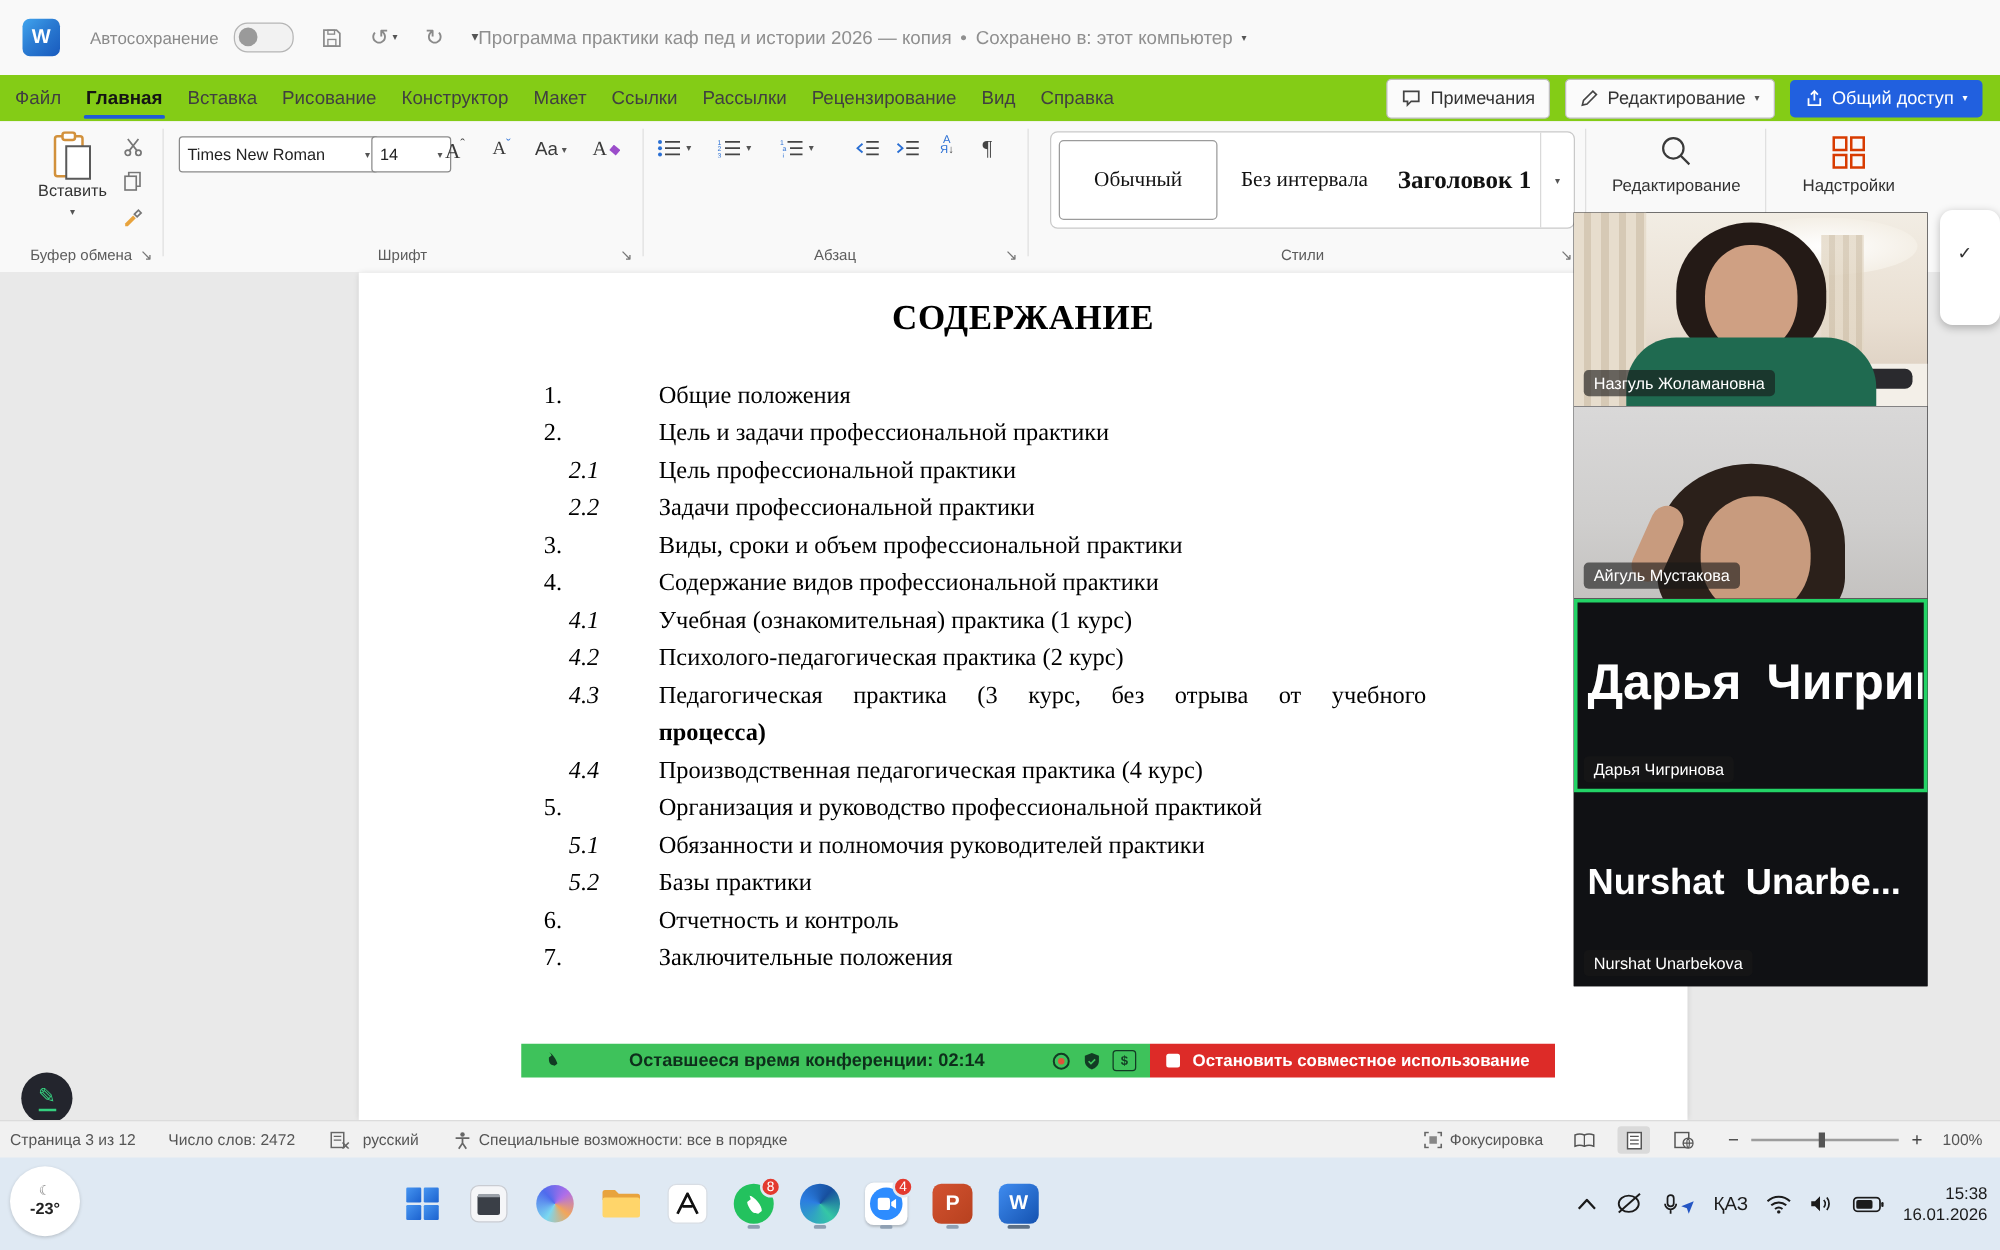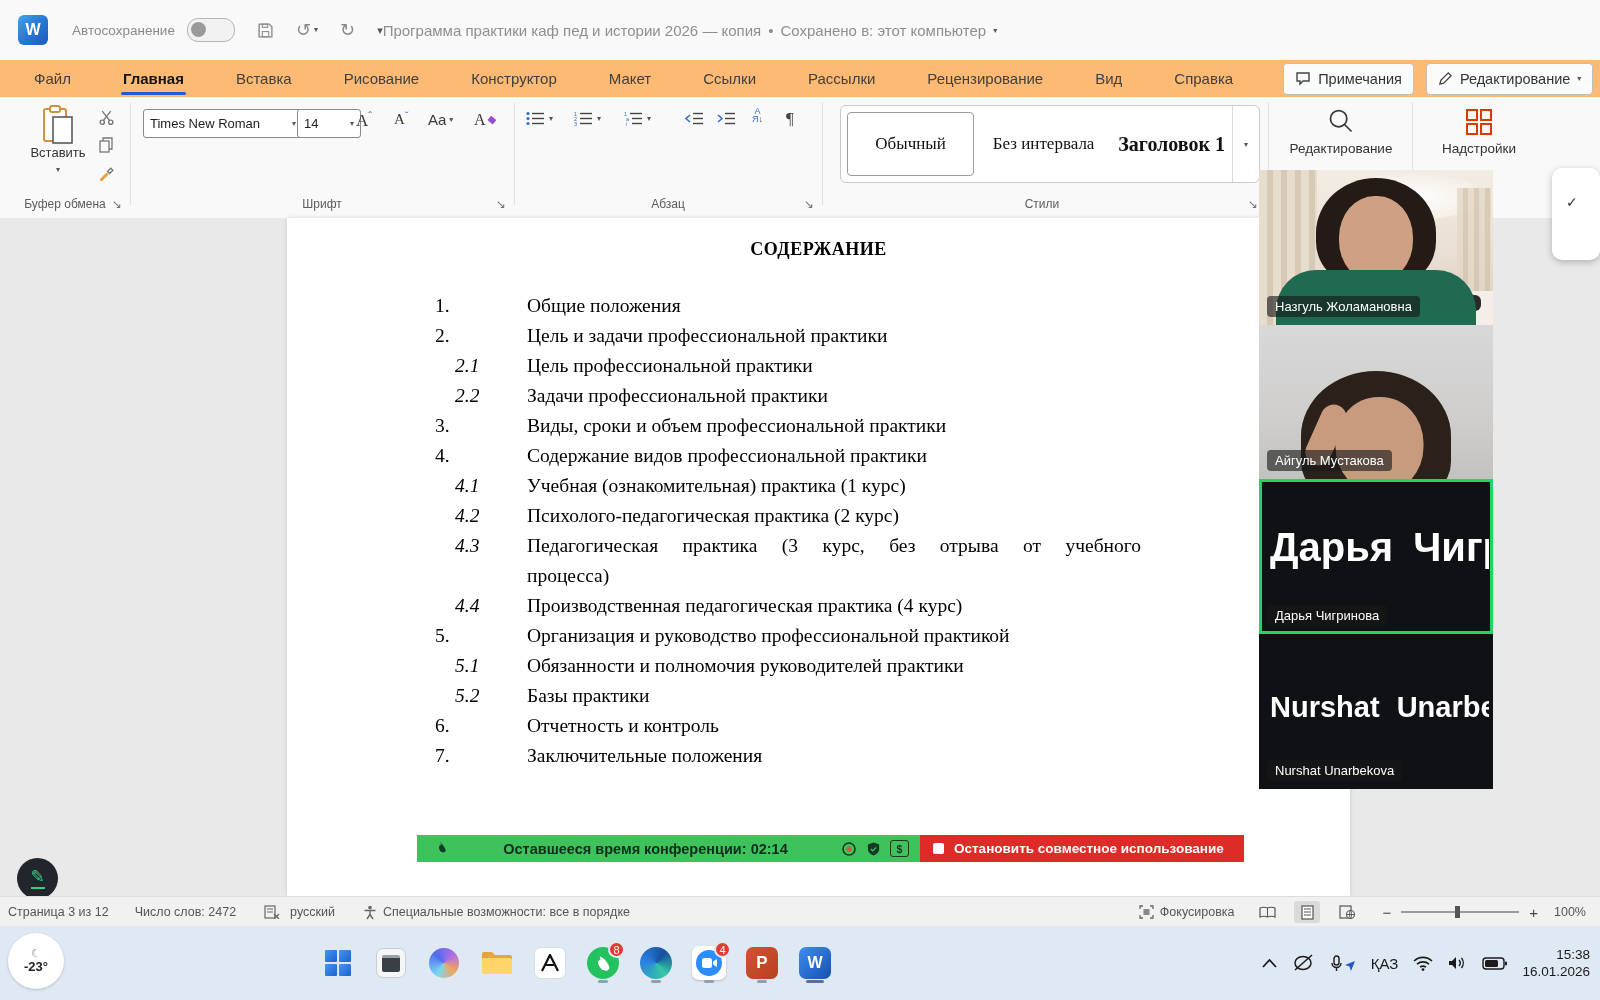--- a/index.html
+++ b/index.html
@@ -13,21 +13,21 @@
   .autosave{margin-left:24px;font-size:13.5px;color:#8a8a8a;}
   .toggle{margin-left:12px;width:46px;height:22px;border:1px solid #b5b5b5;border-radius:11px;background:#f2f2f2;position:relative;}
   .knob{position:absolute;left:3px;top:2.5px;width:15px;height:15px;border-radius:50%;background:#9a9a9a;}
   .tbtn{margin-left:22px;color:#8a8a8a;font-size:18px;line-height:1;display:flex;align-items:center;}
   .titletext{font-size:15px;color:#8f8f8f;white-space:nowrap;display:flex;gap:7px;align-items:center;}
   .t-right{margin-left:auto;display:flex;align-items:center;gap:26px;padding-right:22px;}
   .avatar{width:32px;height:32px;border-radius:50%;background:#2e7d32;color:#fff;font-size:12.5px;font-weight:bold;display:flex;align-items:center;justify-content:center;}
   .winctl{color:#555;font-size:19px;line-height:1;}
   .sq{width:11px;height:11px;border:1.5px solid #555;border-radius:2px;}
   
-  .tabsbar{position:absolute;top:60px;left:0;right:0;height:37px;background:#fdba74;display:flex;align-items:center;padding-left:32px;gap:48px;}
+  .tabsbar{position:absolute;top:60px;left:0;right:0;height:37px;background:#84cc16;display:flex;align-items:center;padding-left:10px;gap:16px;}
   .tab{font-size:15px;color:#404040;position:relative;padding:6px 2px;cursor:default;white-space:nowrap;}
   .tab.active{font-weight:bold;color:#141414;}
   .tab.active::after{content:"";position:absolute;left:0;right:0;bottom:-2px;height:3px;border-radius:2px;background:#1f5bd8;}
   .tb-cluster{margin-left:auto;display:flex;align-items:center;gap:12px;padding-right:14px;}
   .pillbtn{height:30px;border:1px solid #bdbdbd;border-radius:4px;background:#fbfbfb;display:flex;align-items:center;gap:7px;padding:0 11px;font-size:14.5px;color:#333;}
   .sharebtn{height:30px;border-radius:4px;background:#2160df;display:flex;align-items:center;gap:7px;padding:0 12px;font-size:14.5px;color:#fff;}
   
   .ribbon{position:absolute;top:97px;left:0;right:0;height:121px;background:#f9f9f9;border-bottom:1px solid #d8d8d8;}
   .vsep{position:absolute;top:6px;height:102px;width:1px;background:#e0e0e0;}
   .glabel{position:absolute;top:100px;font-size:12px;color:#5c5c5c;text-align:center;}
@@ -41,26 +41,26 @@
   .clipicon{margin:0 auto;}
   .mini{position:absolute;left:98px;}
   .hl-bar{width:16px;height:4px;background:#f7e94a;margin-top:1px;}
   .red-bar{width:15px;height:4px;background:#d22;margin-top:1px;}
   .stylesbox{position:absolute;left:840px;top:8px;width:418px;height:76px;background:#fff;border:1px solid #c9c9c9;border-radius:6px;display:flex;align-items:stretch;}
   .styleitem{display:flex;align-items:center;justify-content:center;}
   .stylemore{width:26px;border-left:1px solid #d9d9d9;display:flex;align-items:center;justify-content:center;color:#555;}
   
   .docarea{position:absolute;top:218px;left:0;right:0;height:678px;background:#e9e9e9;}
   .page{position:absolute;left:287px;top:0;width:1063px;height:678px;background:#fff;box-shadow:0 0 5px rgba(0,0,0,.13);}
-  .doctitle{margin-top:21px;text-align:center;font-weight:bold;font-size:18px;letter-spacing:.5px;color:#000;}
+  .doctitle{margin-top:21px;text-align:center;font-weight:bold;font-size:28px;letter-spacing:.5px;color:#000;}
   .doclist{margin-top:31px;font-size:19.5px;color:#000;}
   .drow{display:flex;line-height:30px;}
   .drow.main .num{margin-left:148px;width:92px;}
   .drow.sub  .num{margin-left:168px;width:72px;font-style:italic;}
-  .drow.cont .txt{margin-left:240px;}
+  .drow.cont .txt{margin-left:240px;font-weight:bold;}
   .jtxt{width:614px;text-align:justify;text-align-last:justify;}
   
   .meetbar{position:absolute;left:417px;top:617px;height:27px;display:flex;font-weight:bold;}
   .mbgreen{width:503px;background:#3ec25b;display:flex;align-items:center;color:#0e2e1b;}
   .mbgreen .lbl{flex:1;text-align:center;font-size:14.5px;}
   .mbicons{display:flex;align-items:center;gap:9px;margin-right:11px;}
   .mbred{width:311px;background:#dd2b28;display:flex;align-items:center;gap:10px;padding-left:13px;color:#fff;font-size:13.5px;}
   .stopsq{width:11px;height:11px;background:#fff;border-radius:2px;}
   .dollar{width:17px;height:15px;border:1.6px solid #123b24;border-radius:3px;font-size:10.5px;display:flex;align-items:center;justify-content:center;color:#123b24;background:transparent;}
   .annot{position:absolute;left:17px;top:640px;width:41px;height:41px;border-radius:50%;background:#23252d;display:flex;flex-direction:column;align-items:center;justify-content:center;}
@@ -93,21 +93,21 @@
        radial-gradient(circle at 30% 65%,#5c3a14 8%,transparent 9%),
        radial-gradient(circle at 75% 70%,#5c3a14 8%,transparent 9%);
      background-blend-mode:multiply;}
   .startlogo{display:grid;grid-template-columns:12px 12px;grid-template-rows:12px 12px;gap:2px;}
   .startlogo i{background:linear-gradient(135deg,#4695f1,#1c62cf);border-radius:1px;}
   .sqicon{border-radius:7px;display:flex;align-items:center;justify-content:center;}
   .tray{position:absolute;right:10px;top:0;height:74px;display:flex;align-items:center;gap:15px;color:#1b1b1b;}
   .lang{font-size:15px;}
   .clock{text-align:right;font-size:13.5px;line-height:17px;color:#1b1b1b;}
   
-  .zoomtiles{position:absolute;left:1259px;top:170px;width:234px;background:#000;z-index:50;}
+  .zoomtiles{position:absolute;left:1259px;top:170px;width:283px;background:#000;z-index:50;}
   .tile{position:relative;height:155px;overflow:hidden;background:#101114;}
   .tile.h154{height:154px;}
   .pill{position:absolute;left:8px;bottom:8px;background:rgba(25,25,25,.62);color:#fff;font-size:13px;padding:3px 8px;border-radius:4px;white-space:nowrap;}
   .bigname{position:absolute;left:11px;right:4px;top:44%;transform:translateY(-50%);color:#fff;font-weight:bold;font-size:40px;word-spacing:9px;white-space:nowrap;overflow:hidden;}
   .tile.activespk{box-shadow:inset 0 0 0 3px #23d366;}
   
   .vid1{position:absolute;inset:0;background:linear-gradient(180deg,#f2ede4 0%,#e9dfd2 55%,#d8cabb 100%);}
   .vid1 .glow{position:absolute;right:8px;top:4px;width:150px;height:46px;border-radius:50%;background:radial-gradient(#ffffff,#f4efe6 70%,transparent 75%);}
   .vid1 .curtain{position:absolute;left:0;top:0;bottom:0;width:58px;background:repeating-linear-gradient(90deg,#e7ddcd 0 8px,#d6c9b5 8px 14px);}
   .vid1 .curtain2{position:absolute;left:198px;top:18px;bottom:0;width:34px;background:repeating-linear-gradient(90deg,#e3d8c6 0 6px,#d2c4ae 6px 11px);opacity:.8;}

